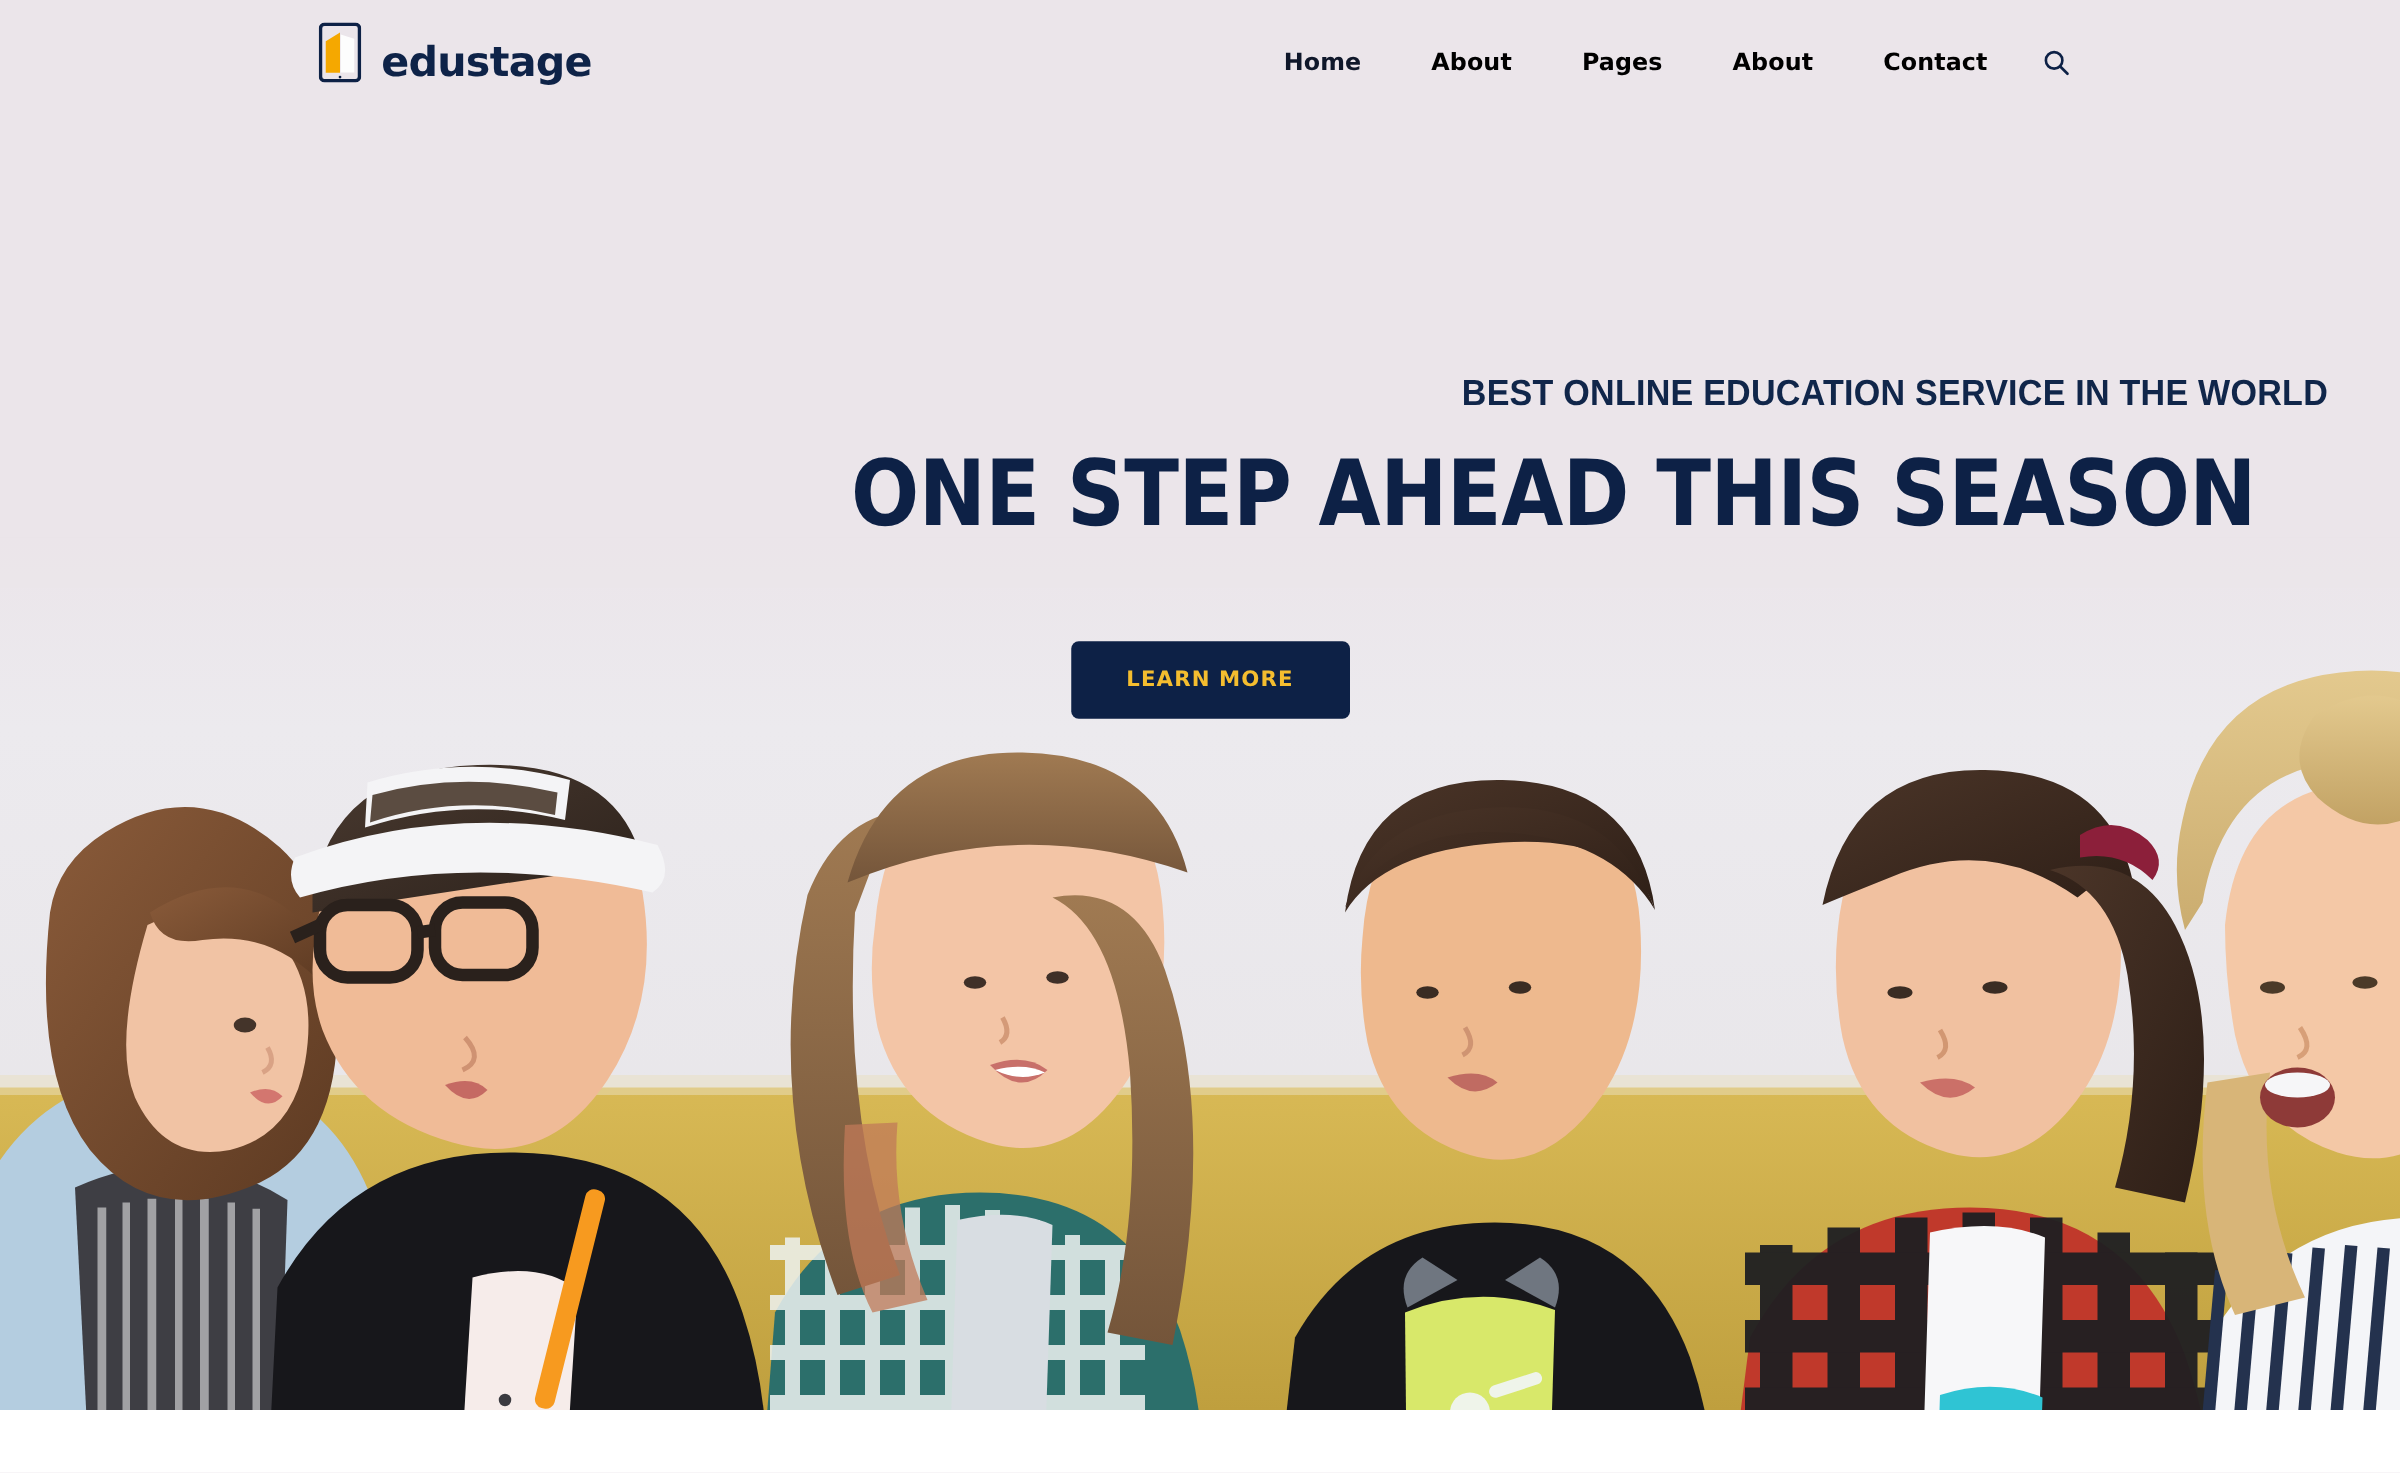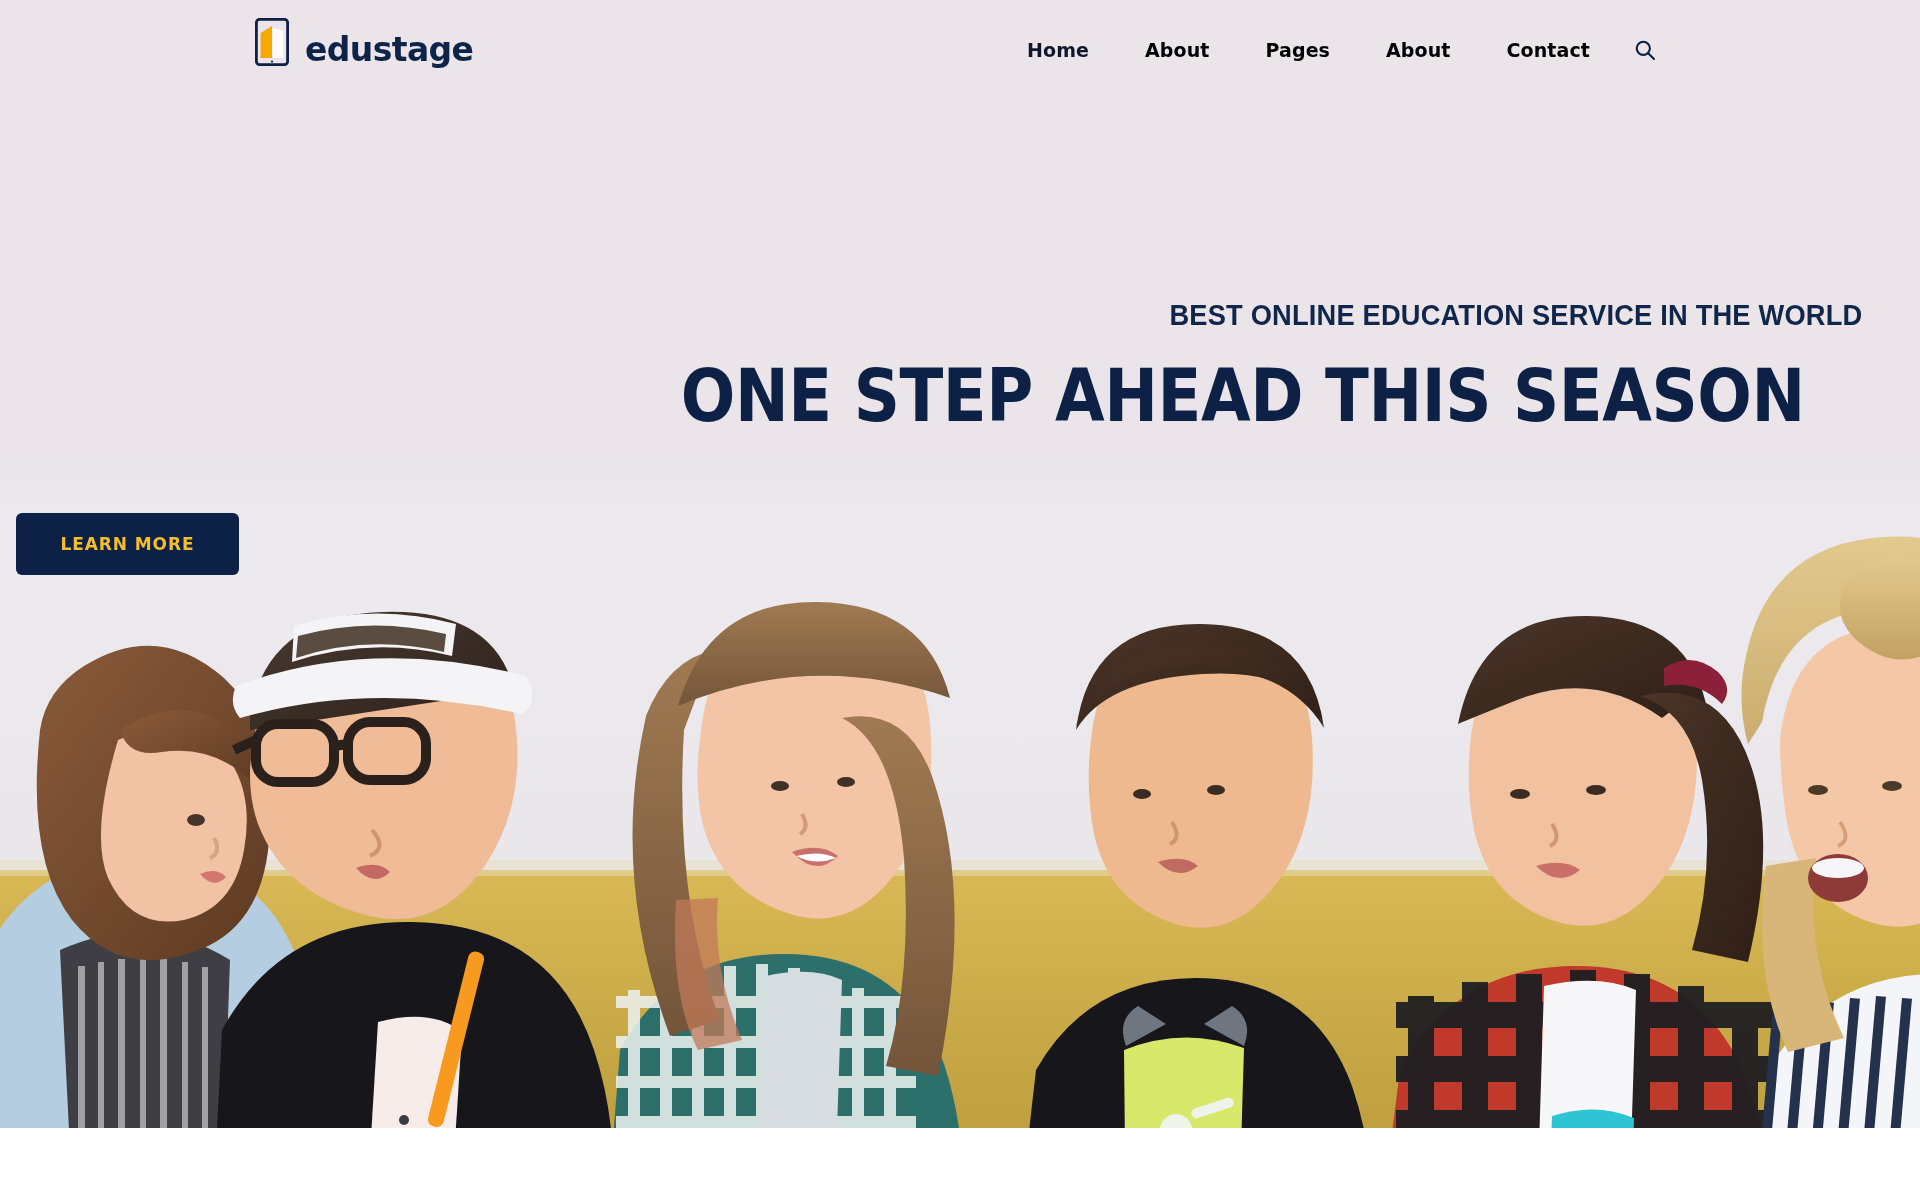--- a/index.html
+++ b/index.html
@@ -105,21 +105,21 @@
     line-height: 1.05;
     font-family: "DejaVu Sans", sans-serif;
     transform: scaleX(0.88);
   }
 
   #hero-actions {
     position: absolute;
     top: 513px;
     left: 16px; right: 0;
     display: flex;
-    justify-content: flex-start;
+    justify-content: center;
     gap: 22px;
     z-index: 30;
   }
   .hero-btn {
     border: none;
     border-radius: 6px;
     height: 62px;
     min-width: 223px;
     padding: 0 30px;
     font-size: 17px;

